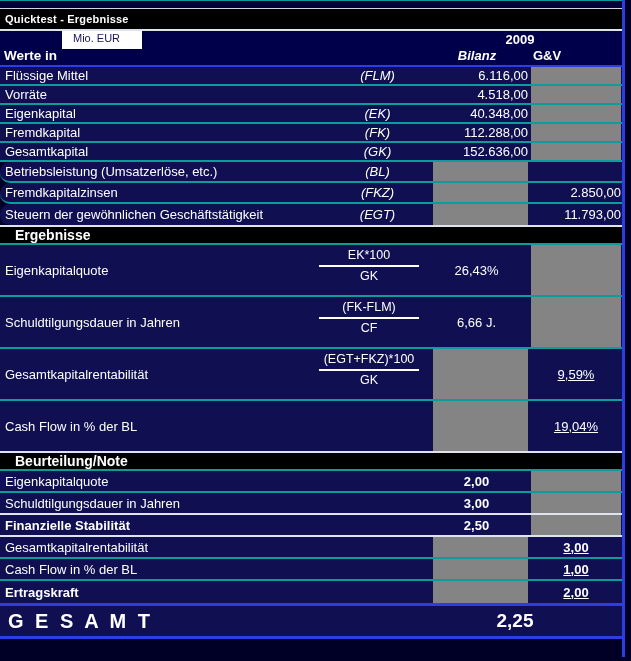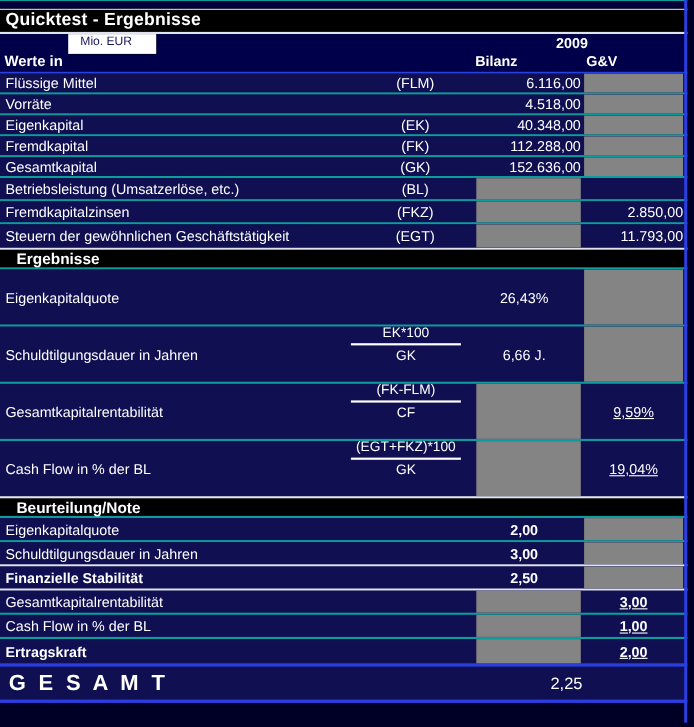--- a/index.html
+++ b/index.html
@@ -12,71 +12,71 @@
     position:relative; width:631px; height:661px; overflow:hidden;
     background:var(--background);
     font-family:"Liberation Sans","DejaVu Sans",sans-serif;
     color:var(--text); font-size:13px;
   }
   
   .topstrip{height:8px; background:#000038; border-top:1px solid var(--grid_teal); box-sizing:border-box;}
   .titlebar{
     height:23px; box-sizing:border-box; background:var(--section_bar);
     border-top:1px solid #cfd6e8; border-bottom:2px solid var(--grid_white);
-    line-height:20px; padding-left:5px; font-size:16px; font-weight:bold; letter-spacing:.2px;
+    line-height:20px; padding-left:5px; font-size:11px; font-weight:bold; letter-spacing:.2px;
   }
   .sectionbar{
     height:20px; box-sizing:border-box; background:var(--section_bar);
     border-top:2px solid var(--grid_white); border-bottom:2px solid var(--grid_teal);
     line-height:16px; padding-left:15px; font-size:14px; font-weight:bold;
   }
   .blueline{height:2px; background:var(--grid_blue);}
   .bottomfill{height:10px; background:var(--background);}
   
   .headerband{position:relative; height:34px; background:var(--header_band); font-weight:bold;}
   .werte{position:absolute; left:4px; bottom:2px; font-size:13.5px;}
   .year{position:absolute; left:480px; width:80px; top:1px; text-align:center;}
-  .colhead-bilanz{position:absolute; left:432px; width:90px; bottom:2px; text-align:left;}
+  .colhead-bilanz{position:absolute; left:432px; width:90px; bottom:2px; text-align:center;font-style:italic;}
   .colhead-gv{position:absolute; left:533px; width:90px; bottom:2px; text-align:left;}
   .tooltip{
     position:absolute; left:62px; top:31px; width:80px; height:18px; z-index:6;
     background:var(--tooltip_bg); color:var(--tooltip_text);
     font-size:11px; padding:1px 11px; box-sizing:border-box; box-shadow:1px 1px 0 rgba(0,0,0,.4);
   }
   
   .vrow,.nrow{position:relative; background:var(--panel); box-sizing:border-box; border-bottom:2px solid var(--grid_teal);}
-  .vrow.h19{height:19px;} .vrow.h21{height:21px;}
+  .vrow.h19{height:19px;} .vrow.h21{height:21px;border-radius:10px;}
   .nrow{height:22px;}
   .nb{border-bottom:none !important;}
   .wline{border-bottom:2px solid var(--grid_white) !important;}
   .c{position:absolute; top:0; bottom:0; display:flex; align-items:center; white-space:nowrap; z-index:2;}
   .label{left:5px; right:300px;}
-  .code{left:330px; width:95px; justify-content:center;}
+  .code{left:330px; width:95px; justify-content:center;font-style:italic;}
   .bilanz-r{left:425px; width:103px; justify-content:flex-end;}
   .gv-r{left:531px; width:90px; justify-content:flex-end; padding-right:1px;}
   .bilanz-c{left:425px; width:103px; justify-content:center;}
   .gv-c{left:531px; width:90px; justify-content:center;text-decoration:underline;}
   .gray{position:absolute; top:0; bottom:0; background:var(--cell_gray); z-index:1;}
   .gray.g-bilanz{left:433px; width:95px;}
   .gray.g-gv{left:531px; width:90px;}
   .bold{font-weight:bold;}
   
   .rrow{position:relative; height:52px; background:var(--panel); box-sizing:border-box; border-bottom:2px solid var(--grid_teal);}
   .rrow.last{height:50px; border-bottom:none;}
-  .formula{position:absolute; left:316px; width:106px; top:3px; text-align:center; font-size:12.5px; z-index:2;margin-top:47px;}
+  .formula{position:absolute; left:316px; width:106px; top:3px; text-align:center; font-size:12.5px; z-index:2;}
   .fline{height:0; border-top:2px solid #fff; margin:3px 3px 2px 3px;}
   
   .totalrow{
     position:relative; height:36px; box-sizing:border-box; background:var(--panel);
     border-top:3px solid var(--grid_blue); border-bottom:3px solid var(--grid_blue);
   }
   .total-label{position:absolute; left:8px; top:0; bottom:0; display:flex; align-items:center;
     font-size:20px; font-weight:bold; letter-spacing:3px;}
   .total-value{position:absolute; left:433px; width:164px; top:0; bottom:0; display:flex;
-    align-items:center; justify-content:center; font-size:15px; font-weight:normal;}
+    align-items:center; justify-content:center; font-size:19px; font-weight:bold;}
   
   .vline{position:absolute; left:622px; top:0; width:3px; height:657px; background:var(--grid_blue); z-index:5;}
   .rstrip{position:absolute; left:625px; top:0; width:6px; height:661px; background:var(--background); z-index:5;}
 </style>
 </head>
 <body>
 
 <div id="page">
 
   <div class="topstrip"></div>

